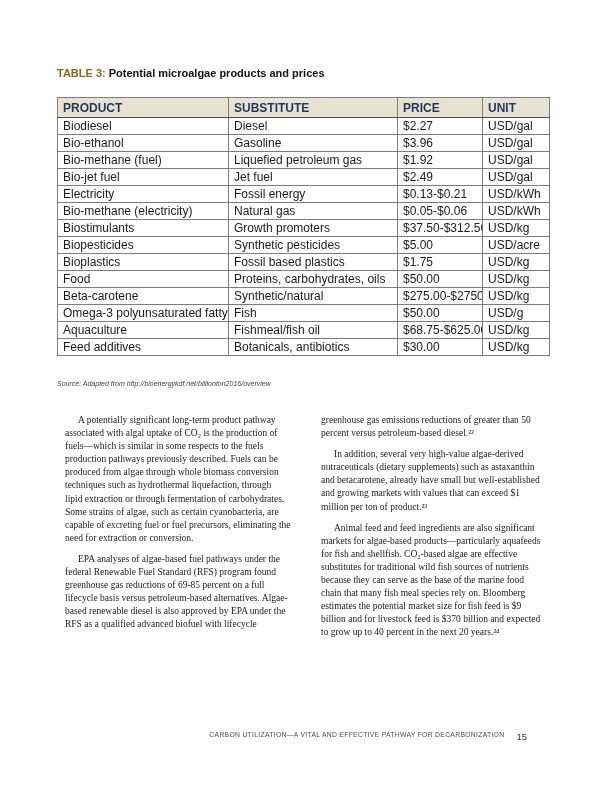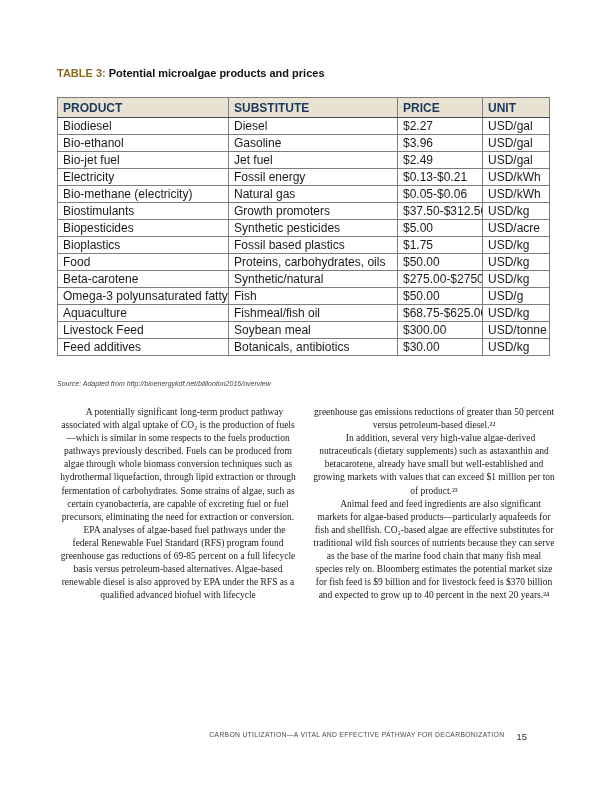--- a/index.html
+++ b/index.html
@@ -57,24 +57,24 @@
     font-style:italic;
     font-size:7px; color:#444444;
   }
   
   .body-columns {
     position:absolute; top:406px; left:57px; width:499px;
     display:flex; gap:14px;
   }
   .body-col { width:242px; }
   .body-col p {
-    margin:0;
+    margin:8px;
     font-size:9.5px;
     line-height:13.1px;
-    text-align:center;
+    text-align:left;
     color:#1a1a1a;
   }
   .body-col p.indent { text-indent:13px; }
   
   .footer {
     position:absolute; top:731px; right:57px;
     display:flex; align-items:flex-start;
     font-family:Liberation Sans, sans-serif;
   }
   .running-title {
@@ -116,20 +116,26 @@
         <td>$2.27</td>
         <td>USD/gal</td>
       </tr>
       <tr>
         <td class="product">Bio-ethanol</td>
         <td>Gasoline</td>
         <td>$3.96</td>
         <td>USD/gal</td>
       </tr>
       <tr>
+        <td class="product">Bio-methane (fuel)</td>
+        <td>Liquefied petroleum gas</td>
+        <td>$1.92</td>
+        <td>USD/gal</td>
+      </tr>
+      <tr>
         <td class="product">Bio-jet fuel</td>
         <td>Jet fuel</td>
         <td>$2.49</td>
         <td>USD/gal</td>
       </tr>
       <tr>
         <td class="product">Electricity</td>
         <td>Fossil energy</td>
         <td>$0.13-$0.21</td>
         <td>USD/kWh</td>
@@ -174,26 +180,20 @@
         <td class="product">Omega-3 polyunsaturated fatty acids</td>
         <td>Fish</td>
         <td>$50.00</td>
         <td>USD/g</td>
       </tr>
       <tr>
         <td class="product">Aquaculture</td>
         <td>Fishmeal/fish oil</td>
         <td>$68.75-$625.00</td>
         <td>USD/kg</td>
-      </tr>
-      <tr>
-        <td class="product">Livestock Feed</td>
-        <td>Soybean meal</td>
-        <td>$300.00</td>
-        <td>USD/tonne</td>
       </tr>
       <tr>
         <td class="product">Feed additives</td>
         <td>Botanicals, antibiotics</td>
         <td>$30.00</td>
         <td>USD/kg</td>
       </tr>
     </tbody>
   </table>
 

